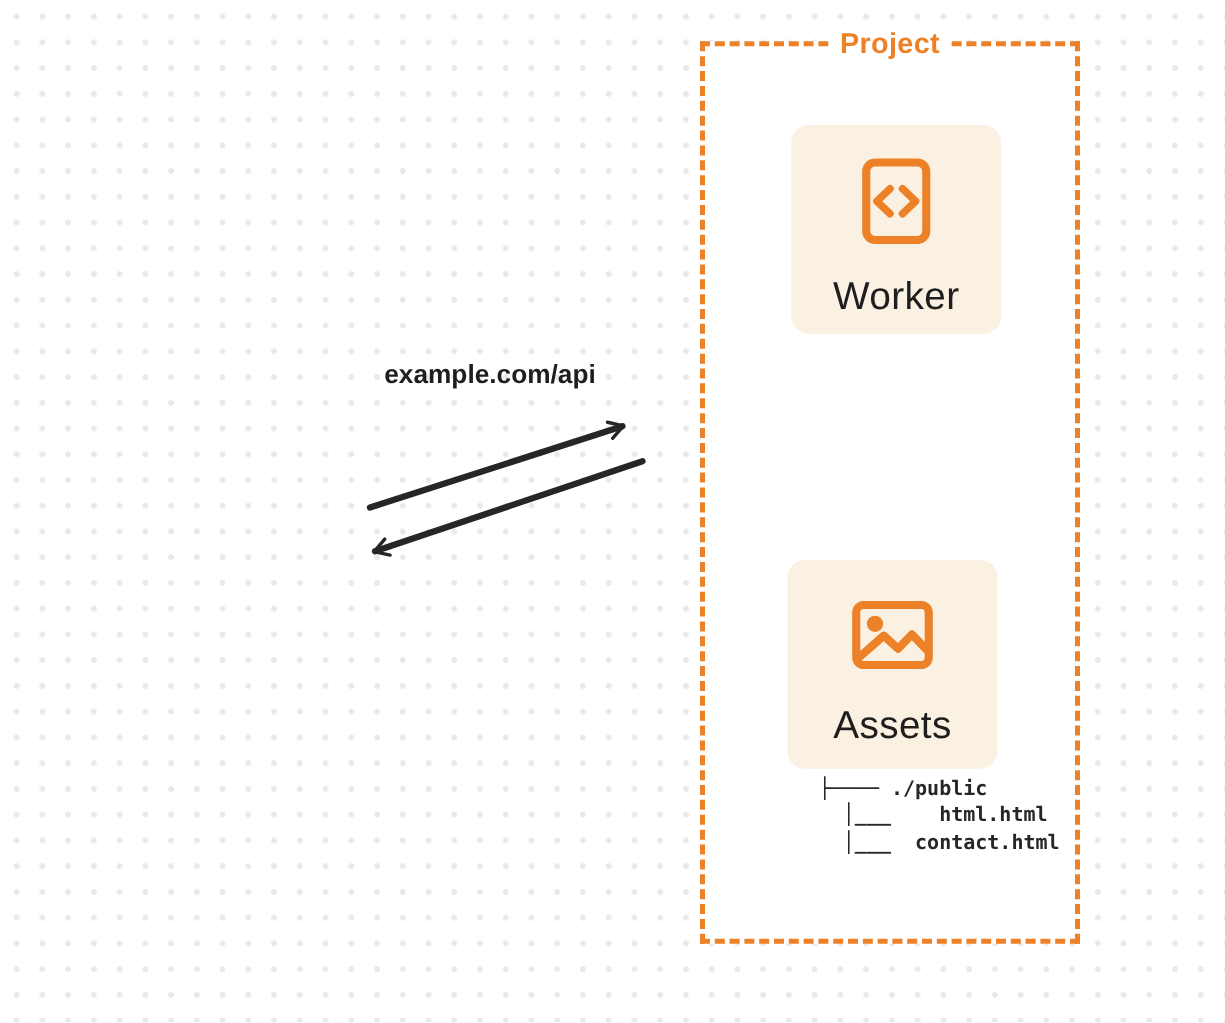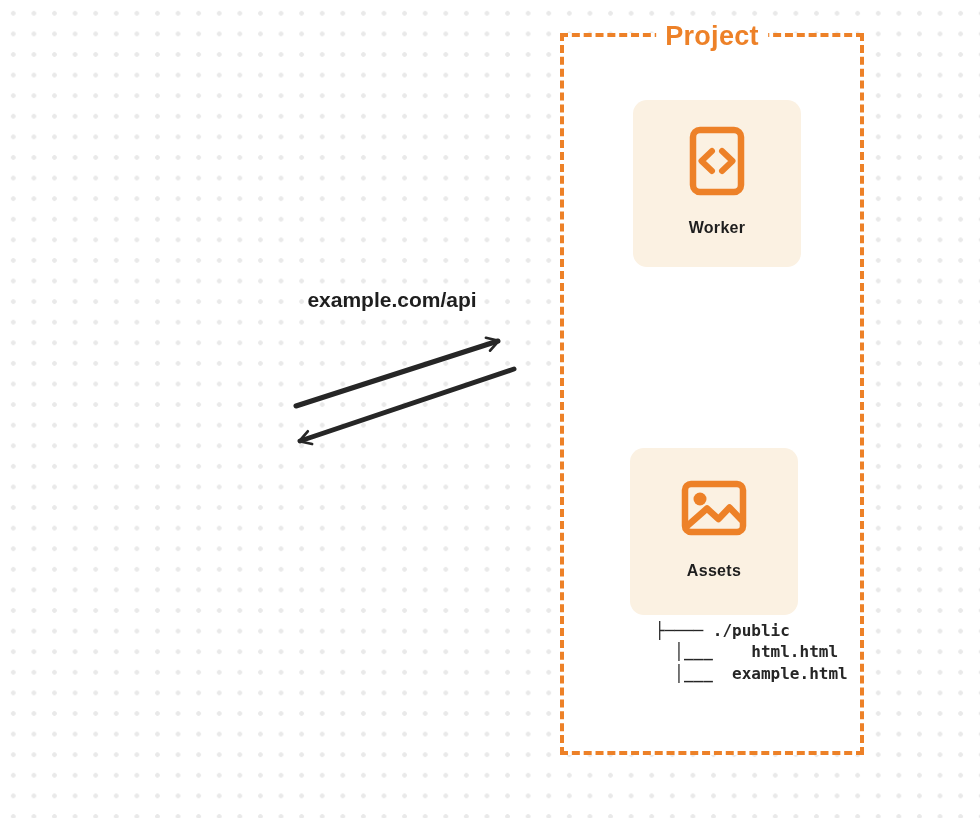--- a/index.html
+++ b/index.html
@@ -56,39 +56,39 @@
   .project-box{
     position:absolute;left:560px;top:33px;
     width:304px;height:722px;
     border:4px dashed var(--orange);
     background:var(--surface);
   }
   .project-title{
     position:absolute;top:-16px;left:50%;transform:translateX(-50%);
     background:var(--surface);
     padding:0 9px;
-    font-size:27px;font-weight:700;color:var(--orange);
+    font-size:23px;font-weight:700;color:var(--orange);
     letter-spacing:.3px;
     white-space:nowrap;
   }
 
   
   .card{
     position:absolute;
     width:168px;height:167px;
     background:var(--card-bg);
     border-radius:14px;
     display:flex;flex-direction:column;align-items:center;
   }
   .worker-card{left:69px;top:63px;}
   .assets-card{left:66px;top:411px;}
   .worker-card .icon{margin-top:26px;}
   .assets-card .icon{margin-top:32px;}
   .card-label{
-    font-size:16px;font-weight:700;color:var(--label);letter-spacing:.3px;
+    font-size:31px;font-weight:400;color:var(--label);letter-spacing:.3px;
   }
   .worker-card .card-label{margin-top:23px;}
   .assets-card .card-label{margin-top:26px;}
   .icon .stroke{fill:none;stroke:var(--orange);}
   .icon .fill{fill:var(--orange);}
 
   
   .file-tree{
     position:absolute;left:43px;top:583px;
     font-family:"DejaVu Sans Mono",monospace;
@@ -133,17 +133,17 @@
         <rect class="stroke" x="4" y="4" width="58" height="48" rx="6" stroke-width="6.5"></rect>
         <circle class="fill" cx="19" cy="19" r="6.5"></circle>
         <polyline class="stroke" points="5,47 26,28.5 37.5,39 48.5,27.5 61,40.5" stroke-width="6.5" stroke-linejoin="round"></polyline>
       </svg>
       <div class="card-label">Assets</div>
     </div>
 
     <div class="file-tree">
       <div class="tree-line">├──── ./public</div>
       <div class="tree-line">  │___    html.html</div>
-      <div class="tree-line">  │___  example.html</div>
+      <div class="tree-line">  │___  contact.html</div>
     </div>
   </div>
 
 </div>
 
 </body></html>

